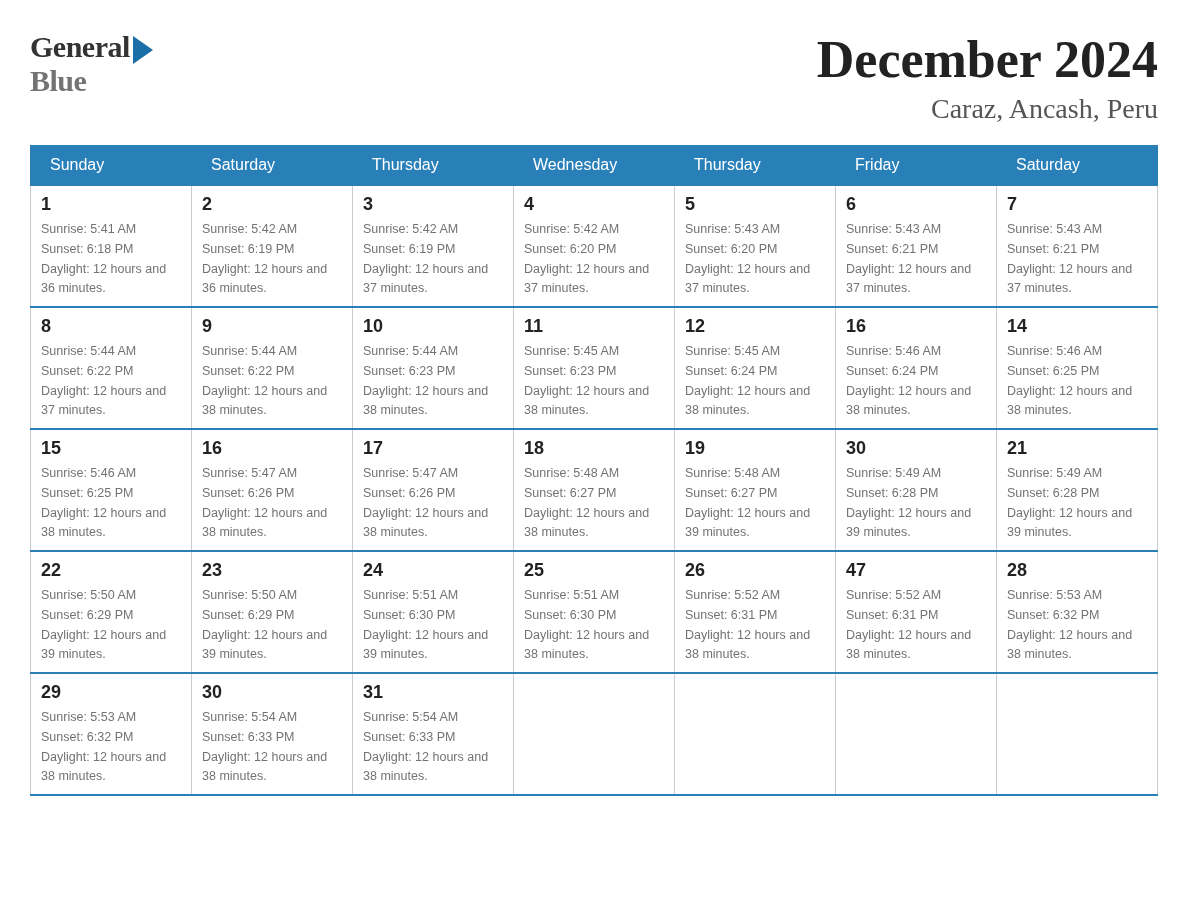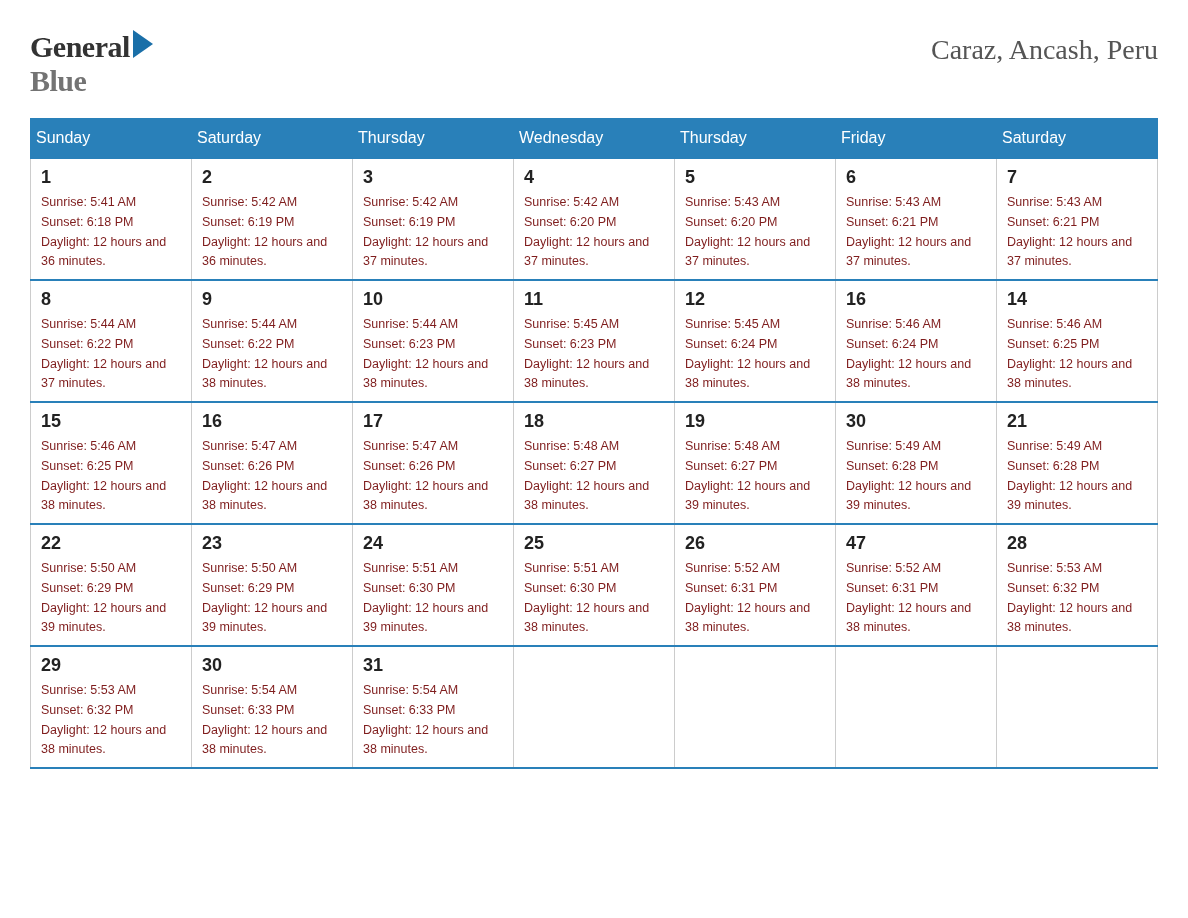--- a/index.html
+++ b/index.html
@@ -31,21 +31,21 @@
       font-family: Georgia, serif;
       margin-top: 4px;
     }
     .calendar {
       width: 100%;
       border-collapse: collapse;
     }
     .calendar th {
       background-color: #2980b9;
       color: white;
-      padding: 10px 5px;
+      padding: 10px 19px;
       text-align: left;
       font-size: 16px;
       font-weight: normal;
       border: 1px solid #2980b9;
     }
     .calendar td {
       border: 1px solid #ccc;
       vertical-align: top;
       padding: 8px 10px;
       width: 14.28%;
@@ -56,29 +56,29 @@
     }
     .day-number {
       font-size: 18px;
       font-weight: bold;
       color: #222;
       display: block;
       margin-bottom: 4px;
     }
     .day-info {
       font-size: 12.5px;
-      color: #7f1d1d;
+      color: #737373;
       line-height: 1.5;
     }
     .empty-cell {
       background: #fff;
     }
     .logo-wrapper {
       display: flex;
-      align-items: flex-start;
+      align-items: flex-end;
     }
     .logo-text-general {
       font-size: 30px;
       font-weight: bold;
       color: #333;
       font-family: Georgia, serif;
       letter-spacing: -0.5px;
     }
     .logo-chevron {
       display: inline-block;
@@ -109,20 +109,21 @@
   <div class="logo-container">
     <div class="logo-wrapper">
       <span class="logo-text-general">General</span>
       <span class="logo-chevron"></span>
     </div>
     <div>
       <span class="logo-text-blue">Blue</span>
     </div>
   </div>
   <div class="title-section">
+    <div class="main-title">December 2024</div>
     <div class="subtitle">Caraz, Ancash, Peru</div>
   </div>
 </div>
 
 <table class="calendar">
   <thead>
     <tr>
     <th>Sunday</th>
         <th>Saturday</th>
         <th>Thursday</th>

